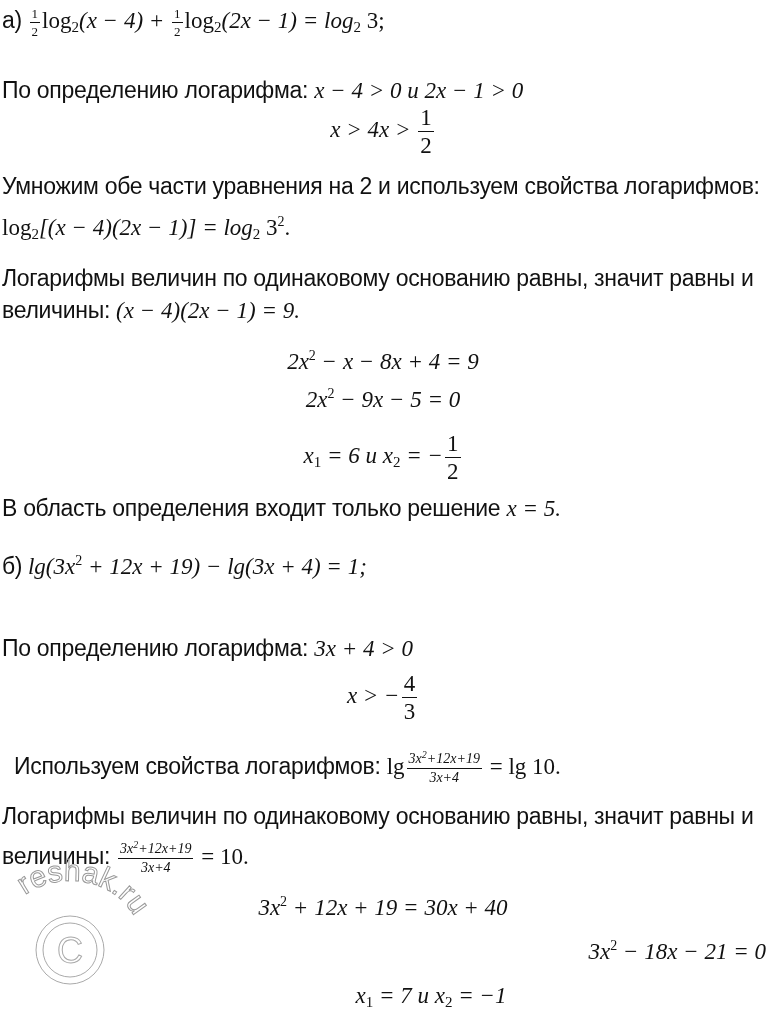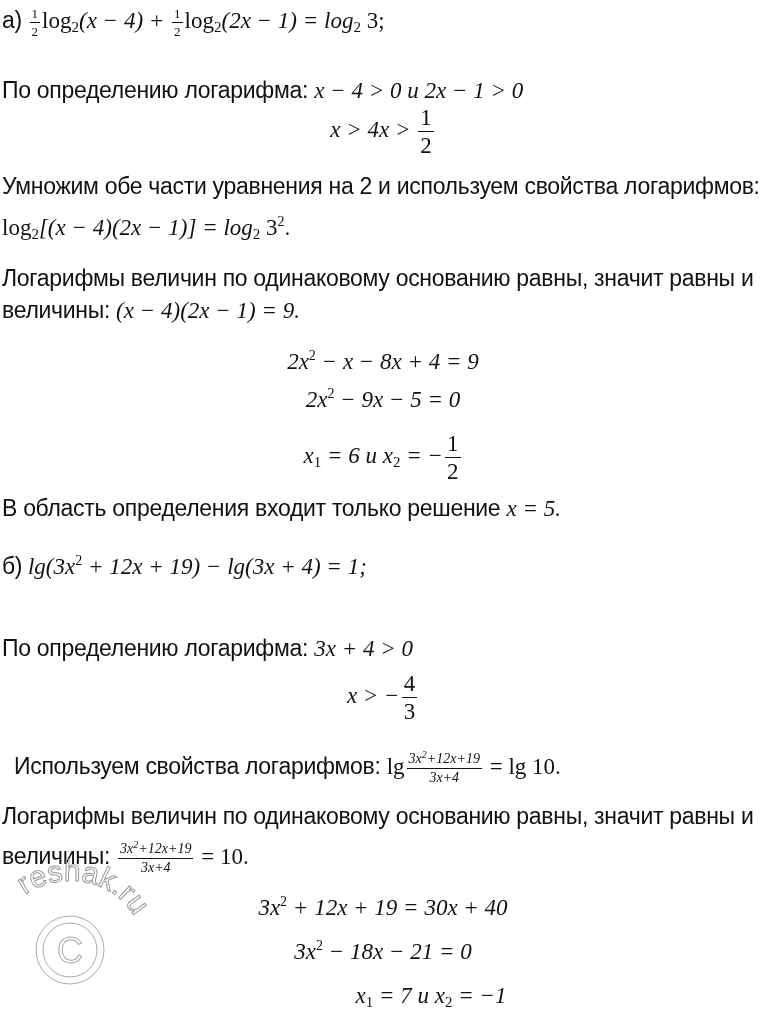--- a/index.html
+++ b/index.html
@@ -85,21 +85,21 @@
 <div class="line" style="top:802px;">
   <span class="text">Логарифмы величин по одинаковому основанию равны, значит равны и</span>
 </div>
 <div class="line" style="top:842px;">
   <span class="text">величины: </span><span class="frac mid m"><span class="num"><span>3x</span><sup style="font-size:10px;vertical-align:5px;">2</sup><span>+12x+19</span></span><span class="den">3x+4</span></span><span> = 10.</span>
 </div>
 
 <div class="line center" style="top:894px;">
   <span class="m">3x</span><sup>2</sup><span class="m"> + 12x + 19 = 30x + 40</span>
 </div>
-<div class="line center" style="top:938px;">
+<div class="line center" style="top:938px;text-align:right;">
   <span class="m">3x</span><sup>2</sup><span class="m"> − 18x − 21 = 0</span>
 </div>
 <div class="line center" style="top:982px;margin-left:48px;">
   <span class="m">x</span><sub>1</sub><span class="m"> = 7 и </span><span class="m">x</span><sub>2</sub><span class="m"> = −1</span>
 </div>
 
 <svg class="watermark" viewBox="0 0 150 140">
   <defs>
       <path id="arc" d="M 10 45 A 70 60 0 0 1 125 95"></path>
     </defs>

